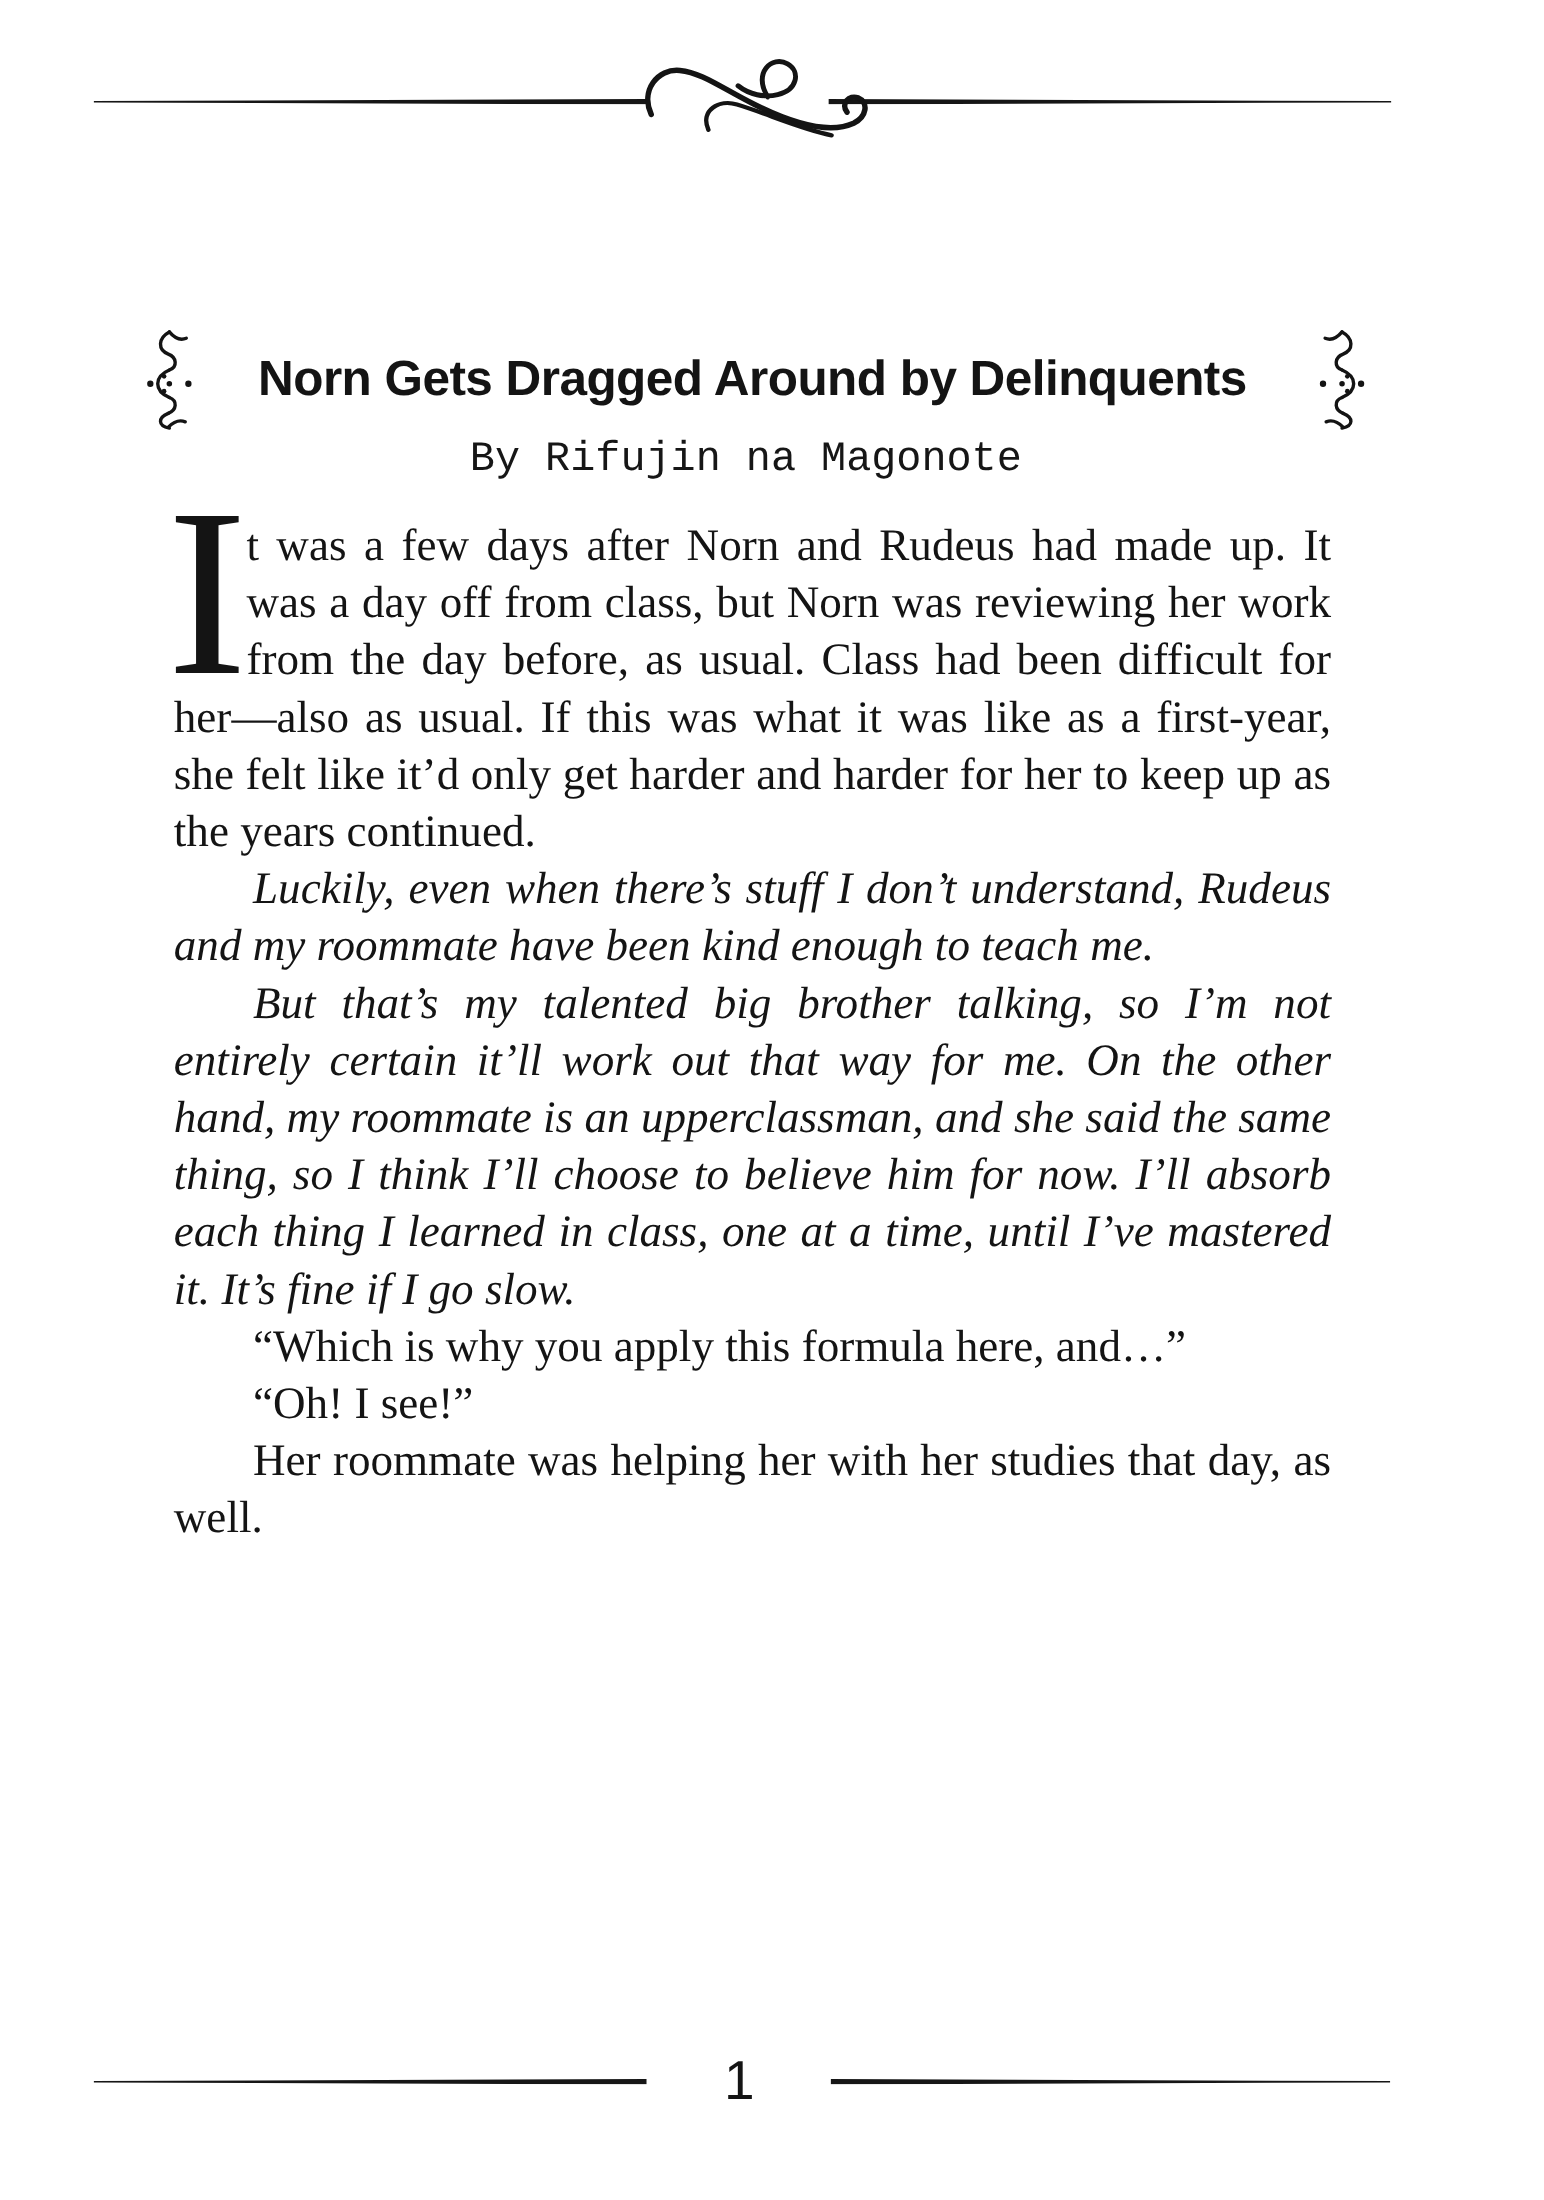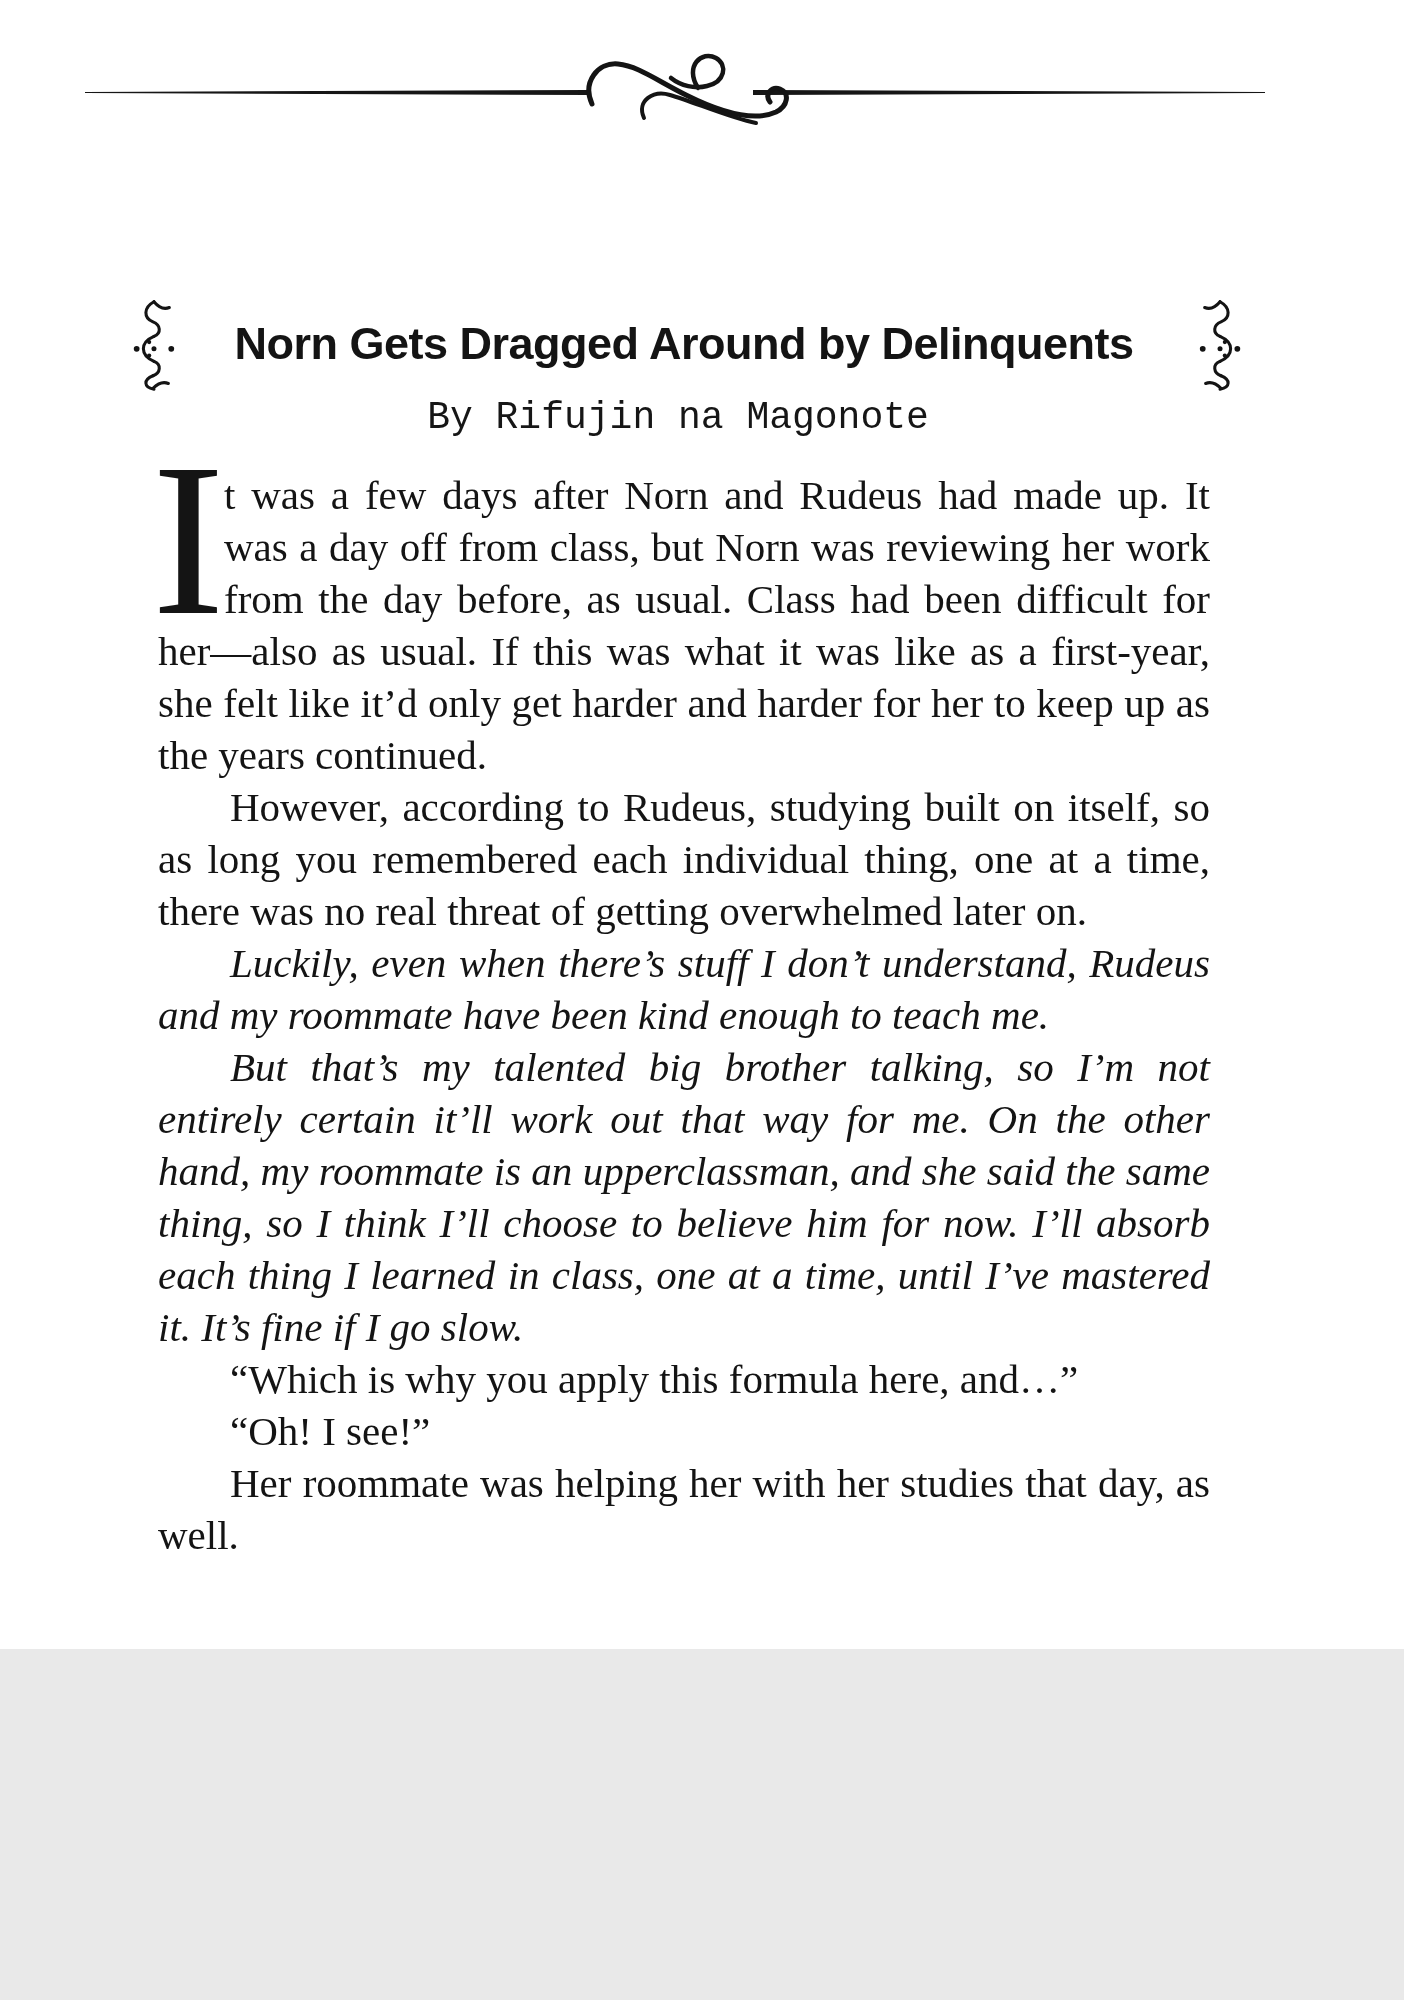--- a/index.html
+++ b/index.html
@@ -1,18 +1,18 @@
 <!DOCTYPE html>
 <html><head>
 <meta charset="utf-8">
 <style>
   html,body{margin:0;padding:0;background:#e9e9e9;}
   .page{
     position:relative;
-    width:1404px;height:1649px;
+    width:1404px;height:2000px;
     background:#ffffff;
     overflow:hidden;
     font-family:"Liberation Serif", serif;
     color:#121212;
   }
   
   .rule{position:absolute;height:5px;background:#161616;}
   .rule.taper-left{clip-path:polygon(0 38%,100% 0,100% 100%,0 62%);}
   .rule.taper-right{clip-path:polygon(0 0,100% 38%,100% 62%,0 100%);}
   .rule.top-left{left:85px;top:90px;width:503px;}
@@ -111,21 +111,20 @@
       <circle cx="27" cy="52" r="2.6"></circle>
       <circle cx="45" cy="52" r="3"></circle>
     </g>
   </svg>
 
   <h1 class="title">Norn Gets Dragged Around by Delinquents</h1>
   <div class="byline">By Rifujin na Magonote</div>
 
   <div class="story">
     <p class="first"><span class="dropcap">I</span><span>t was a few days after Norn and Rudeus had made up. It was a day off from class, but Norn was reviewing her work from the day before, as usual. Class had been difficult for her—also as usual. If this was what it was like as a first-year, she felt like it’d only get harder and harder for her to keep up as the years continued.</span></p>
-    <p>However, according to Rudeus, studying built on itself, so as long you remembered each individual thing, one at a time, there was no real threat of getting overwhelmed later on.</p>
     <p class="italic">Luckily, even when there’s stuff I don’t understand, Rudeus and my roommate have been kind enough to teach me.</p>
     <p class="italic">But that’s my talented big brother talking, so I’m not entirely certain it’ll work out that way for me. On the other hand, my roommate is an upperclassman, and she said the same thing, so I think I’ll choose to believe him for now. I’ll absorb each thing I learned in class, one at a time, until I’ve mastered it. It’s fine if I go slow.</p>
     <p>“Which is why you apply this formula here, and…”</p>
     <p>“Oh! I see!”</p>
     <p>Her roommate was helping her with her studies that day, as well.</p>
   </div>
 
   <div class="rule taper-left bottom-left"></div>
   <div class="rule taper-right bottom-right"></div>
   <div class="page-number">1</div>

